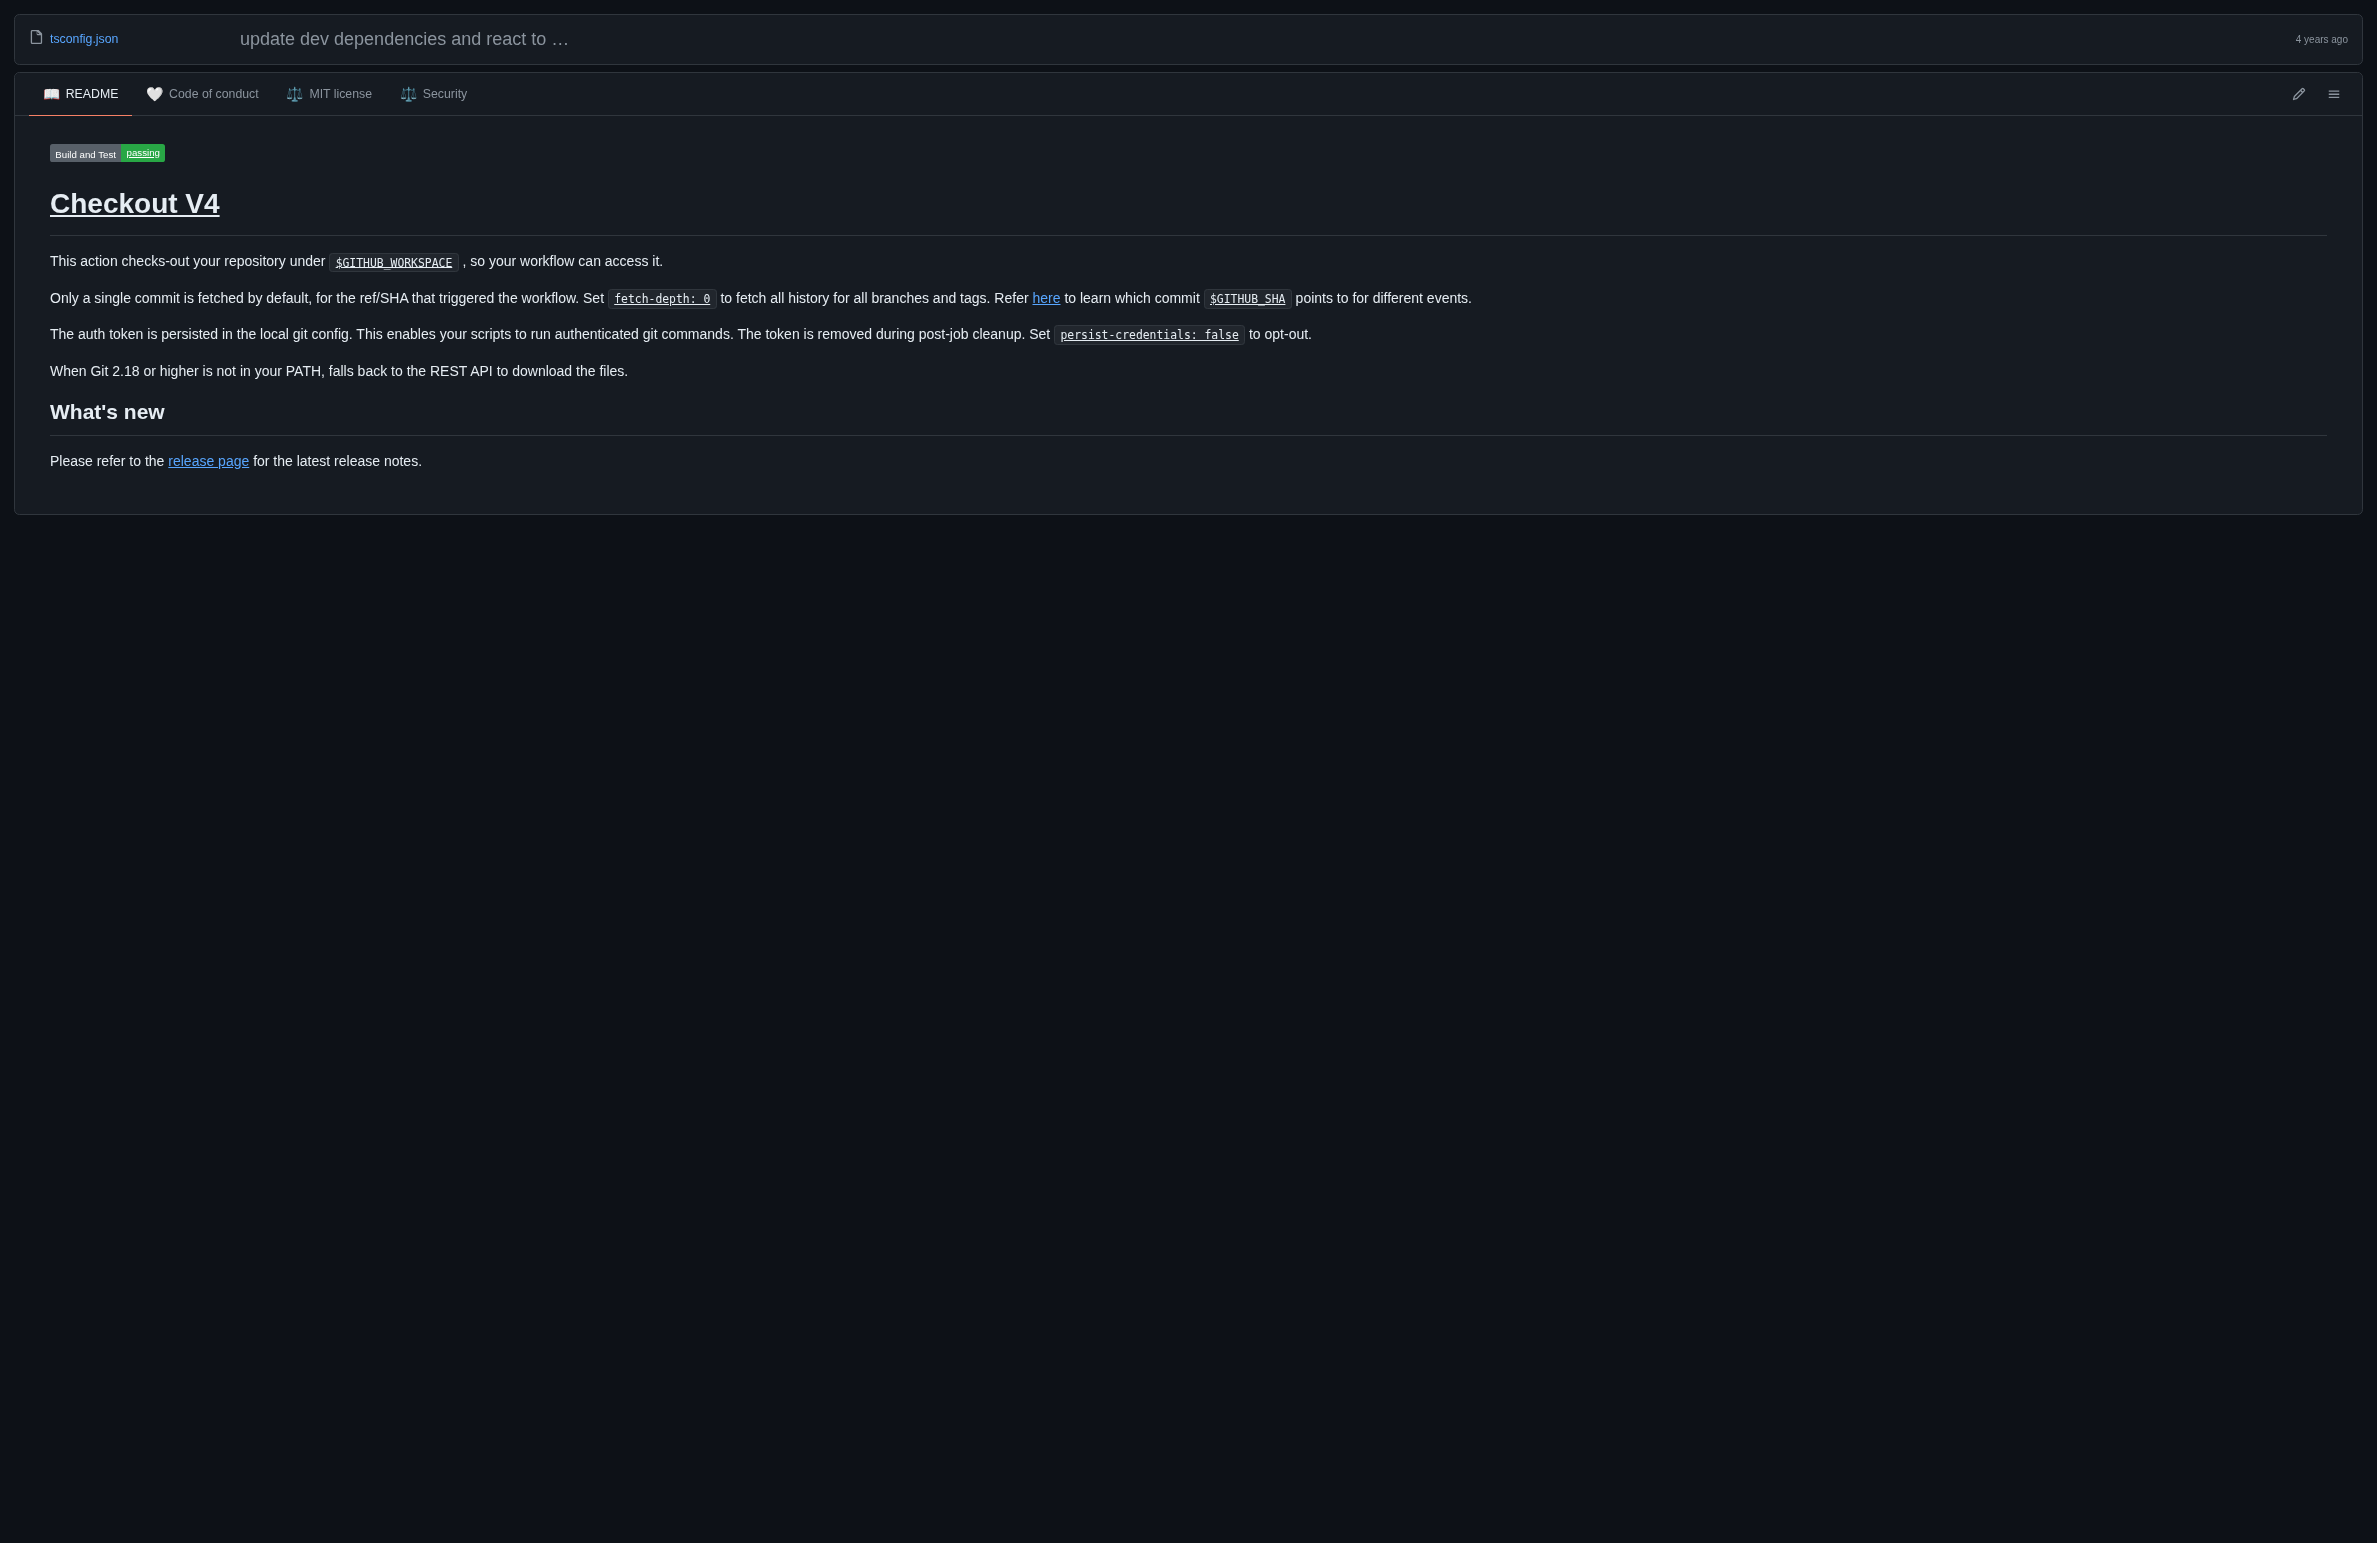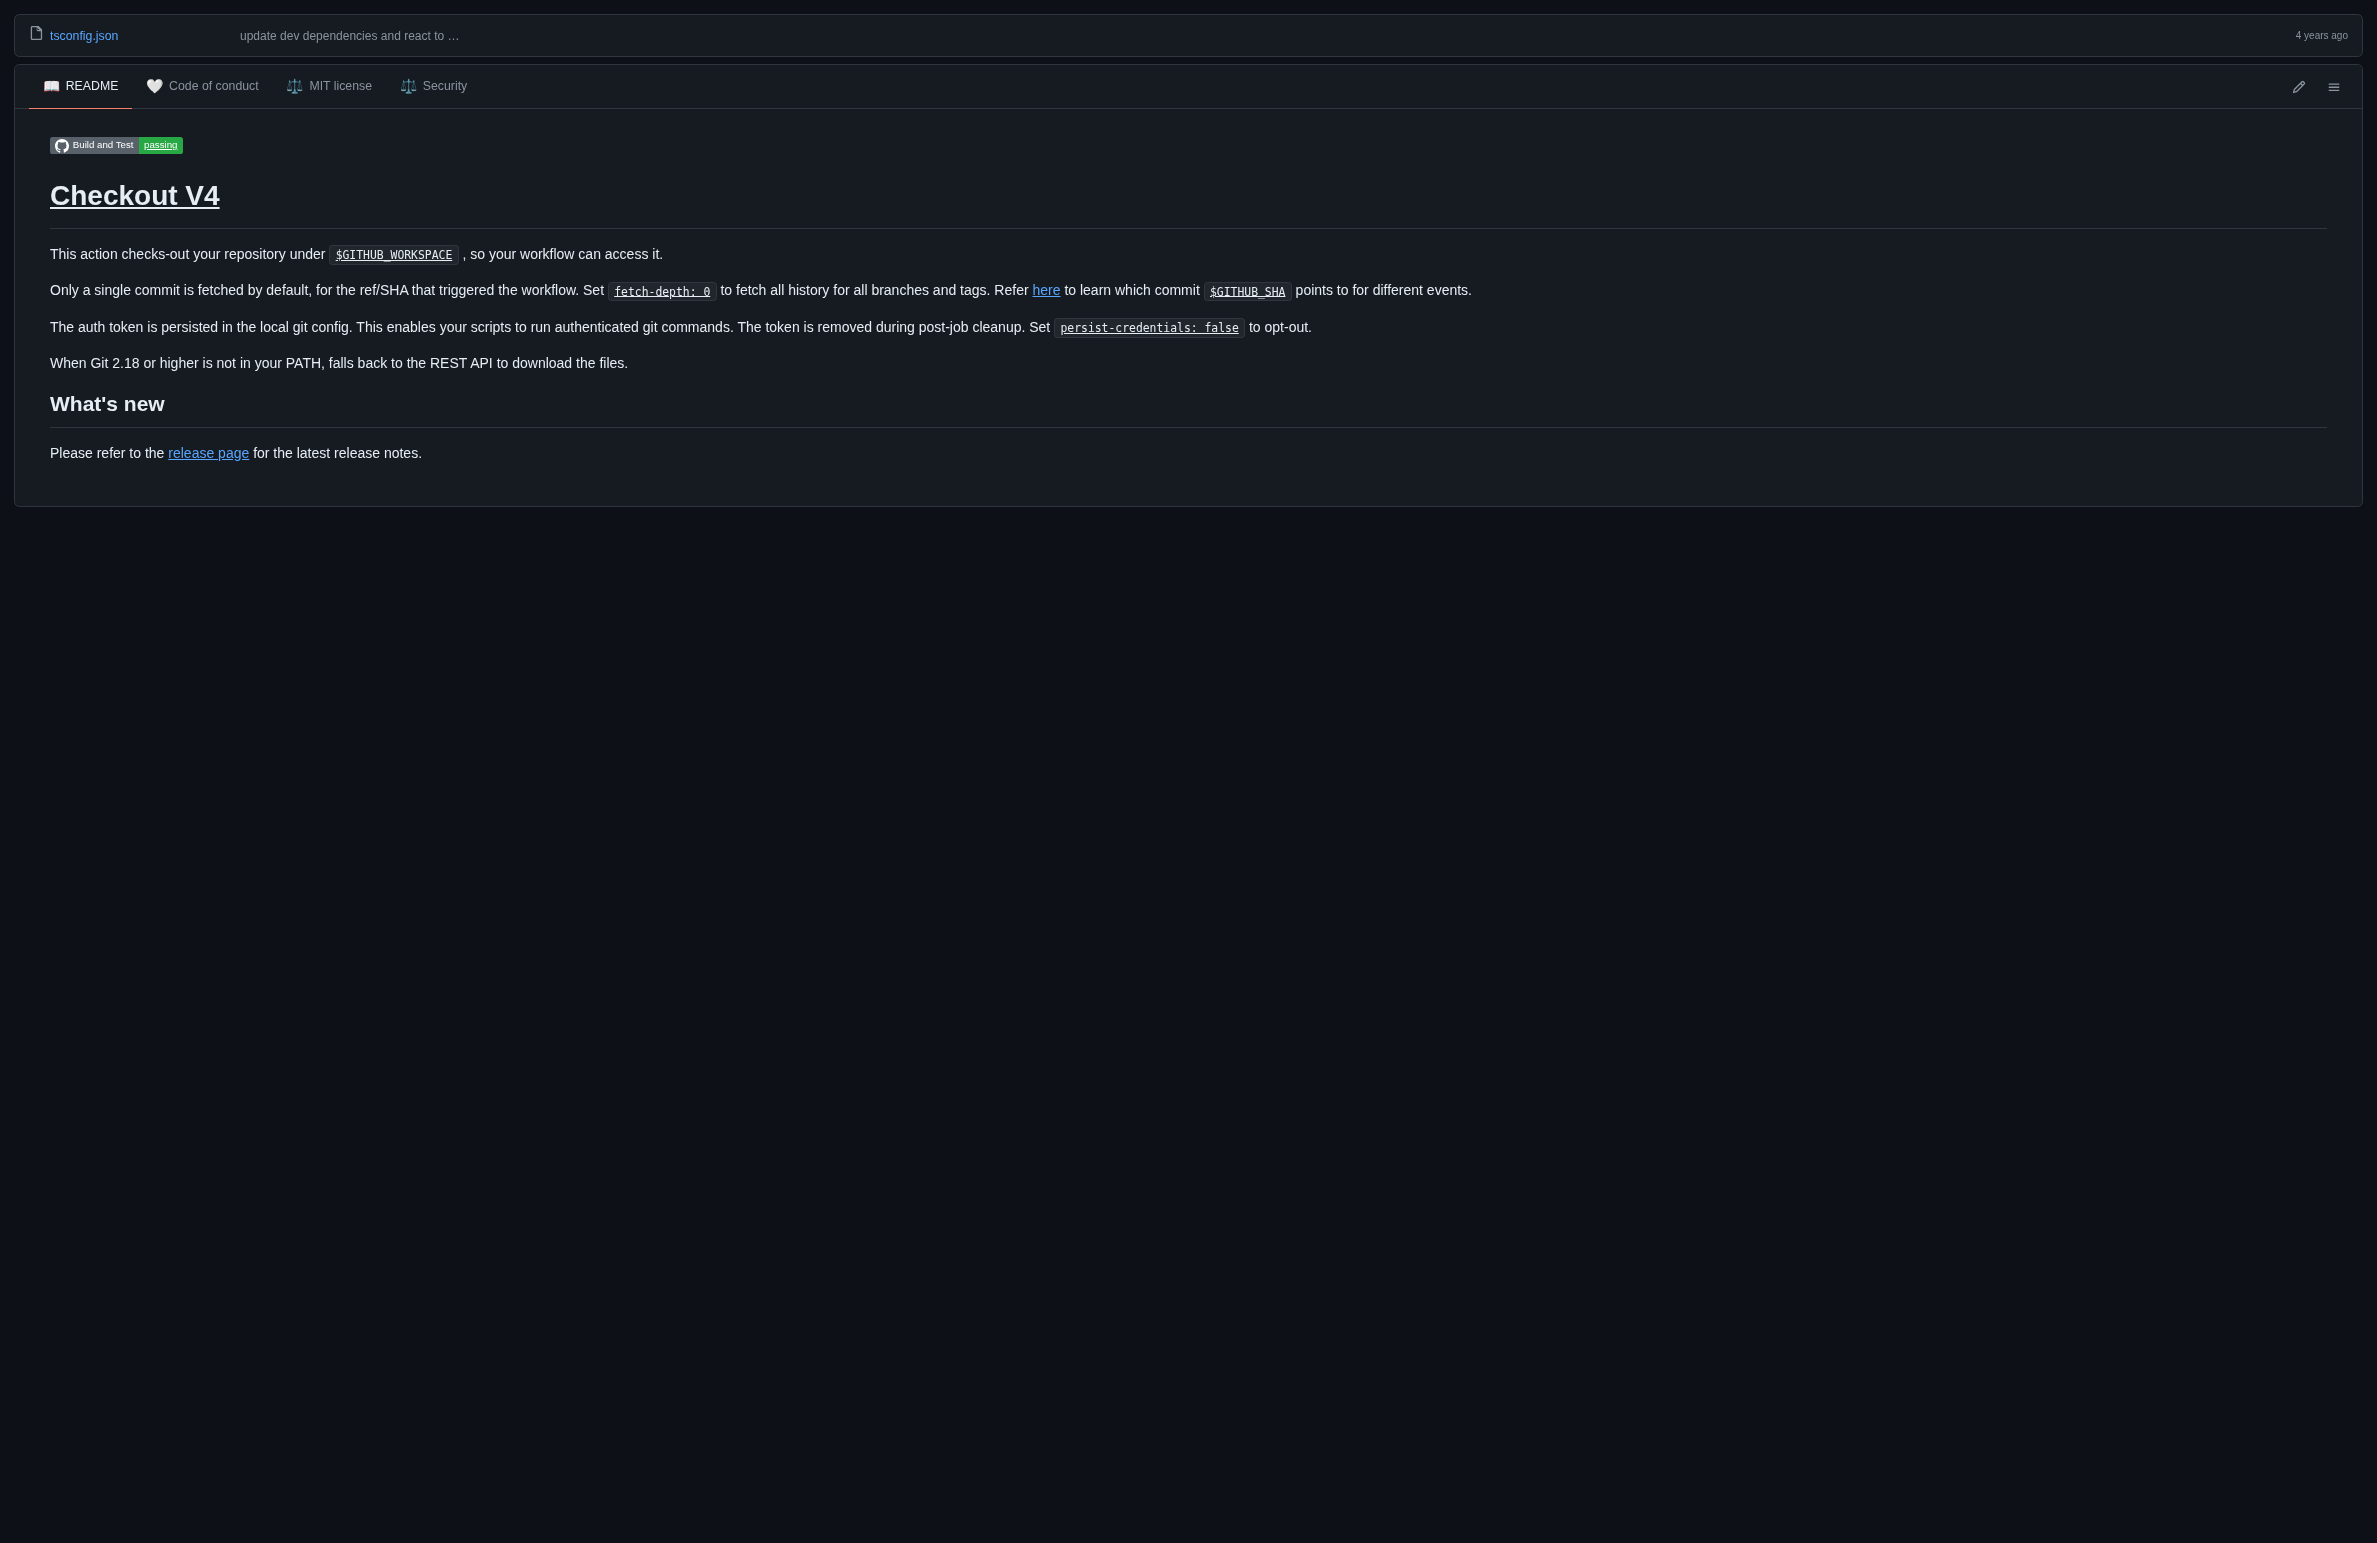--- a/index.html
+++ b/index.html
@@ -33,21 +33,21 @@
       color: #58a6ff;
       flex: 0 0 auto;
       min-width: 176px;
       font-size: 12.3px;
     }
 
     .file-row .commit-message {
       color: #8b949e;
       flex: 1;
       padding: 0 14px;
-      font-size: 12px;
+      font-size: 18px;
     }
 
     .file-row .timestamp {
       color: #8b949e;
       font-size: 10px;
       flex-shrink: 0;
       margin-left: 24px;
     }
 
     .readme-container {
@@ -126,22 +126,22 @@
       border-radius: 2.6px;
       overflow: hidden;
     }
 
     .badge-left {
       background-color: #586069;
       color: #fff;
       padding: 0 5.3px;
       height: 17.6px;
       display: flex;
-      align-items: center;
       gap: 3.5px;
+      flex-direction: column;
     }
 
     .badge-right {
       background-color: #28a745;
       color: #fff;
       padding: 0 5.3px;
       height: 17.6px;
       display: flex;
       align-items: center;
       text-decoration: underline;

